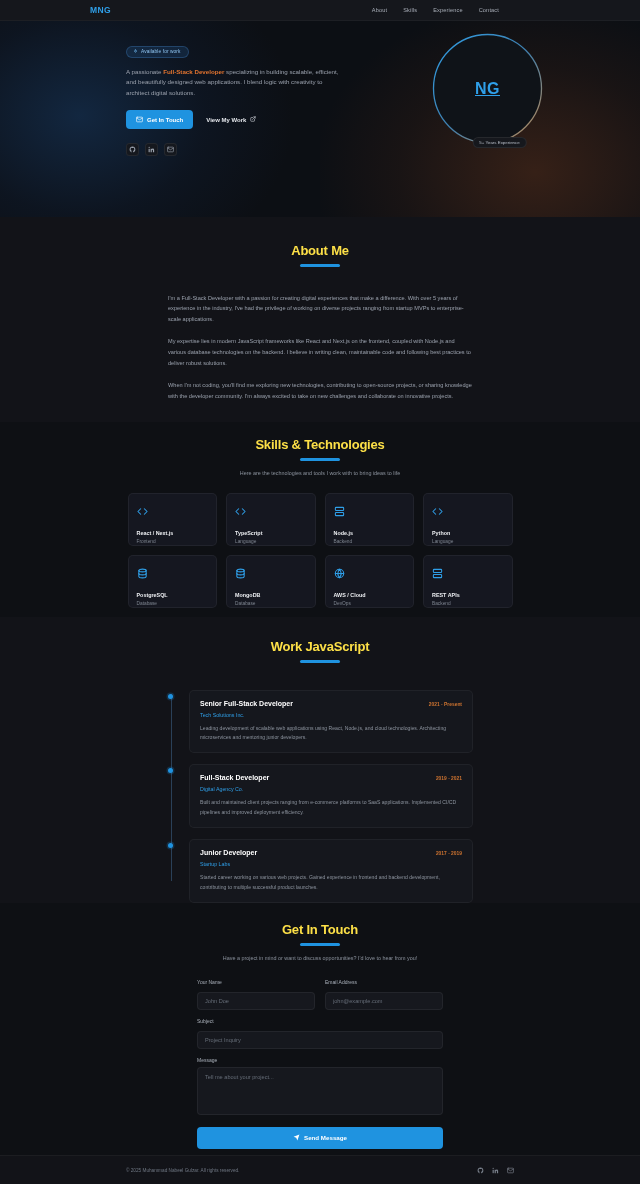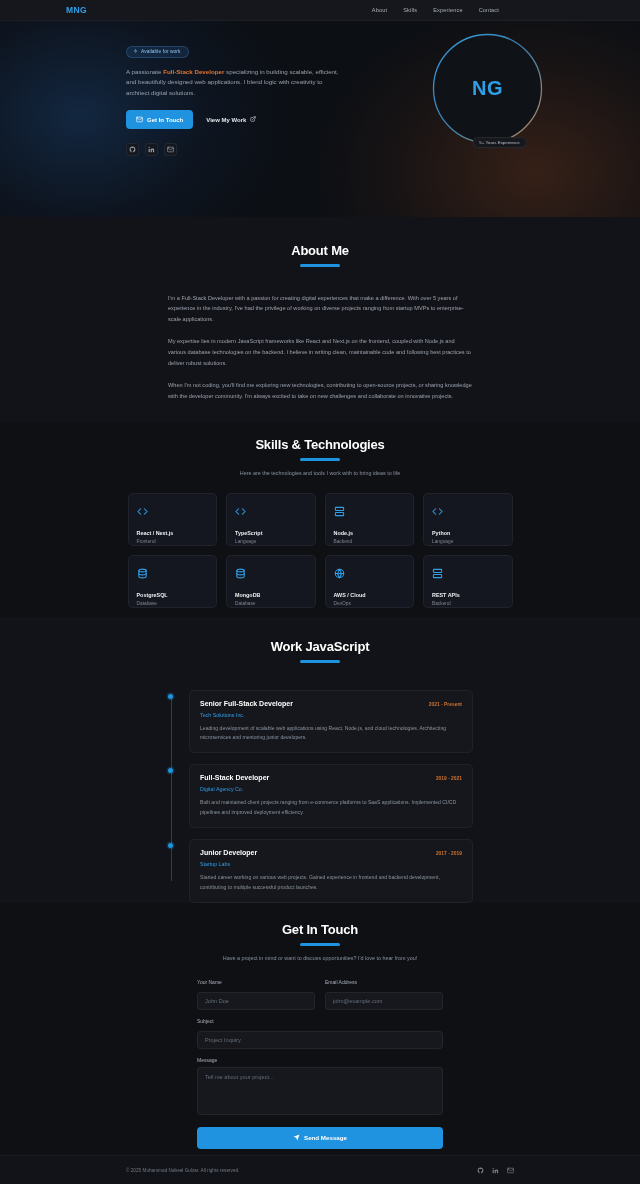--- a/index.html
+++ b/index.html
@@ -16,21 +16,21 @@
   .nav {
     position:absolute; top:0; left:0; width:640px; height:21px;
     background:#15171c;
     display:flex; align-items:center;
     padding:0 16px;
     z-index:30;
     border-bottom:1px solid rgba(255,255,255,0.035);
   }
   .logo {
     color:#2f9fe8; font-size:8.5px; font-weight:bold; letter-spacing:.4px;
-    margin-left:50px;
+    margin-left:74px;
   }
   .nav-links { margin-left:auto; display:flex; gap:16px; margin-right:125px; }
   .nav-links a {
     color:#a7adb7; font-size:5.6px; text-decoration:none; letter-spacing:.15px;
   }
 
   
   .hero {
     position:absolute; top:21px; left:0; width:640px; height:196px;
     background:#0c0f14;
@@ -92,39 +92,39 @@
     display:flex; align-items:center; justify-content:center;
     cursor:pointer;
   }
 
   
   .avatar-wrap {
     position:absolute; right:95px; top:10px; width:115px; height:115px;
   }
   .avatar-initials {
     position:absolute; inset:0; display:flex; align-items:center; justify-content:center;
-    font-size:20px; font-weight:bold; color:#2f9fe8; letter-spacing:.5px;
+    font-size:16px; font-weight:bold; color:#2f9fe8; letter-spacing:.5px;text-decoration:underline;
   }
   .exp-badge {
     position:absolute; bottom:-2px; left:50%; transform:translateX(-28%);
     background:#16181d; border:1px solid rgba(255,255,255,.07);
     border-radius:9px; padding:2px 6px;
     font-size:4.4px; color:#b9bfc9; white-space:nowrap;
   }
 
   
   .section { position:absolute; left:0; width:640px; }
   .sec-about { top:217px; height:205px; background:#121318; }
   .sec-skills { top:422px; height:195px; background:#0e1014; }
   .sec-exp   { top:617px; height:286px; background:#121318; }
   .sec-contact { top:903px; height:252px; background:#0e1014; }
   .sec-footer { top:1155px; height:29px; background:#121318; border-top:1px solid rgba(255,255,255,.045); }
 
   .sec-title {
-    text-align:center; font-size:13px; font-weight:bold; color:#ffffff;
+    text-align:center; font-size:13px; font-weight:bold; color:#fde047;
     letter-spacing:-0.2px;
   }
   .sec-underline {
     width:40px; height:2.5px; background:#1f93e0; border-radius:2px;
     margin:6px auto 0;
   }
   .sec-sub {
     text-align:center; font-size:5.4px; color:#8a919c; margin-top:9px;
   }
 

